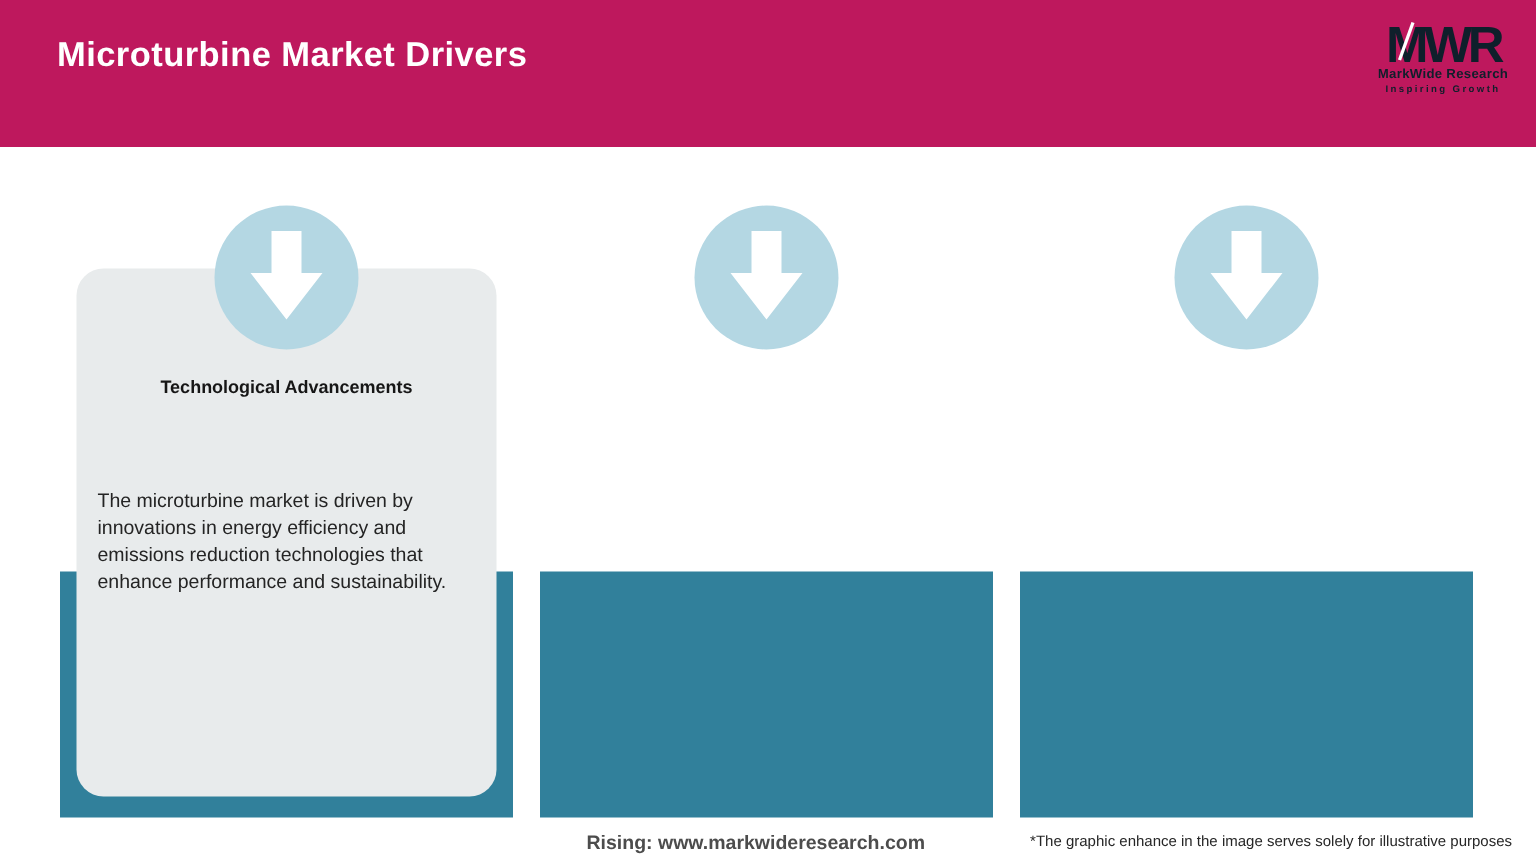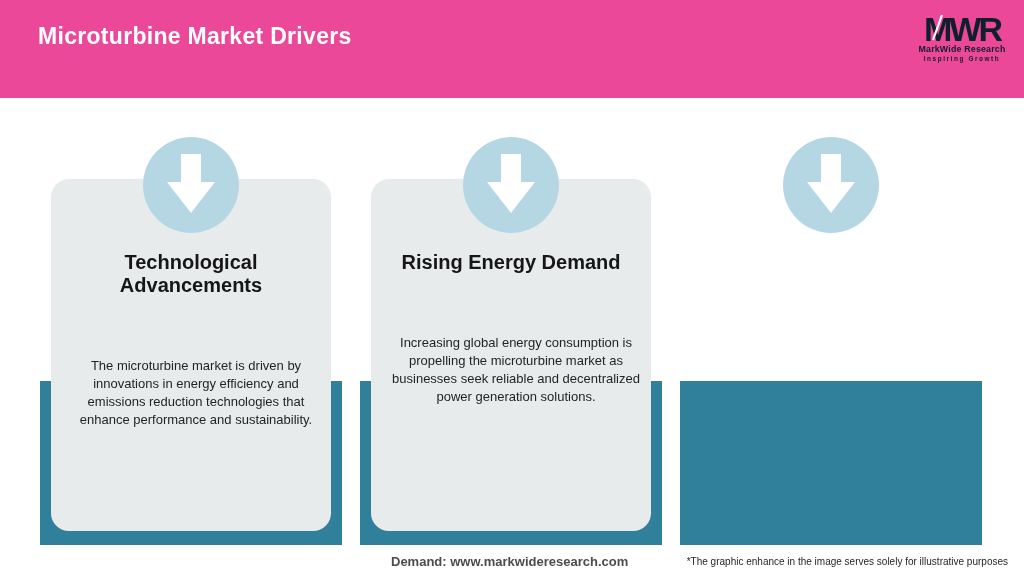--- a/index.html
+++ b/index.html
@@ -11,21 +11,21 @@
     background: #ffffff;
     font-family: "Liberation Sans", sans-serif;
     overflow: hidden;
   }
 
   
   .header-bar {
     position: absolute;
     top: 0; left: 0; right: 0;
     height: 98px;
-    background: #ec4899;
+    background: #be185d;
   }
   .page-title {
     position: absolute;
     left: 38px;
     top: 23px;
     color: #ffffff;
     font-size: 23px;
     font-weight: bold;
     letter-spacing: 0.3px;
     white-space: nowrap;
@@ -74,30 +74,30 @@
     width: 96px; height: 96px;
     margin: 0 auto;
     background: #b4d7e3;
     border-radius: 50%;
   }
   .circle svg { display: block; width: 96px; height: 96px; }
 
   .card-title {
     margin: 72px 8px 0;
     text-align: center;
-    font-size: 20px;
+    font-size: 12px;
     font-weight: bold;
     color: #161616;
   }
   .card-body {
     margin: 60px 4px 0 14px;
     font-size: 13px;
     line-height: 18px;
     color: #242424;
-    text-align: center;
+    text-align: left;
   }
 
   
   .source-text {
     position: absolute;
     top: 554px;
     left: 391px;
     font-size: 13px;
     font-weight: bold;
     color: #4c4c4c;
@@ -140,38 +140,34 @@
       </div>
       <div class="circle">
         <svg viewBox="0 0 96 96">
           <path d="M38 17 H58 V45 H72 L48 76 L24 45 H38 Z" fill="#ffffff"></path>
         </svg>
       </div>
     </section>
 
     <section class="column">
       <div class="backing"></div>
-      <div class="card">
-        <h2 class="card-title">Rising Energy Demand</h2>
-        <p class="card-body">Increasing global energy consumption is propelling the microturbine market as businesses seek reliable and decentralized power generation solutions.</p>
-      </div>
       <div class="circle">
         <svg viewBox="0 0 96 96">
           <path d="M38 17 H58 V45 H72 L48 76 L24 45 H38 Z" fill="#ffffff"></path>
         </svg>
       </div>
     </section>
 
     <section class="column">
       <div class="backing"></div>
       <div class="circle">
         <svg viewBox="0 0 96 96">
           <path d="M38 17 H58 V45 H72 L48 76 L24 45 H38 Z" fill="#ffffff"></path>
         </svg>
       </div>
     </section>
 
   </main>
 
-  <div class="source-text">Demand: www.markwideresearch.com</div>
+  <div class="source-text">Rising: www.markwideresearch.com</div>
   <div class="disclaimer-text">*The graphic enhance in the image serves solely for illustrative purposes</div>
 
 </div>
 
 </body></html>

